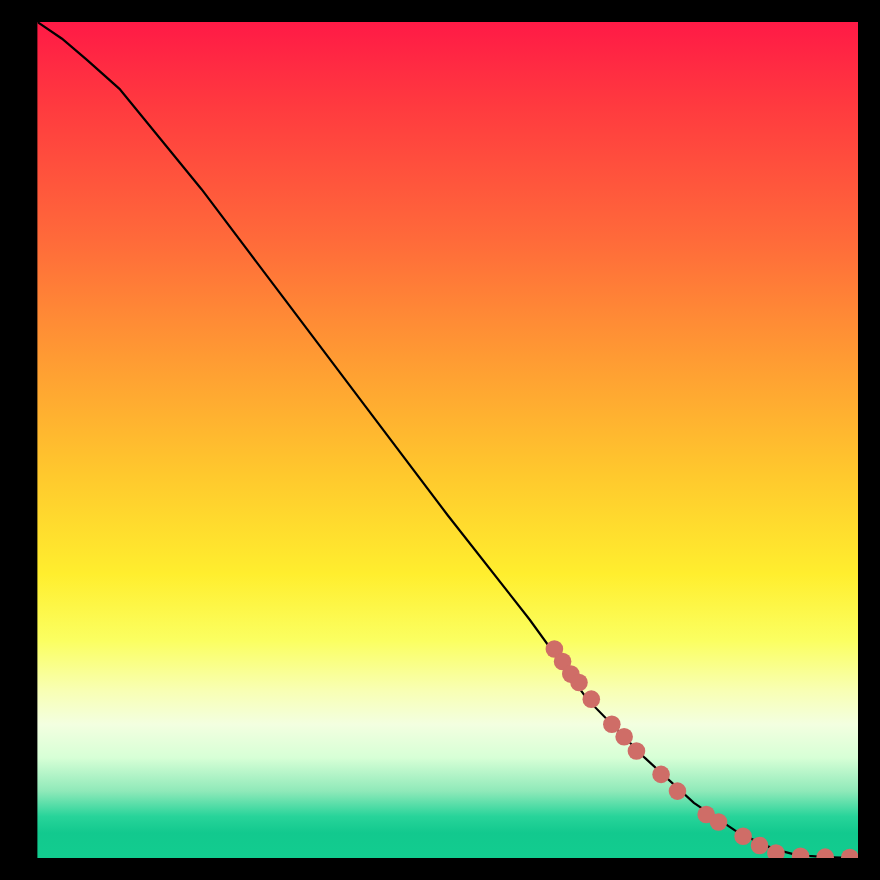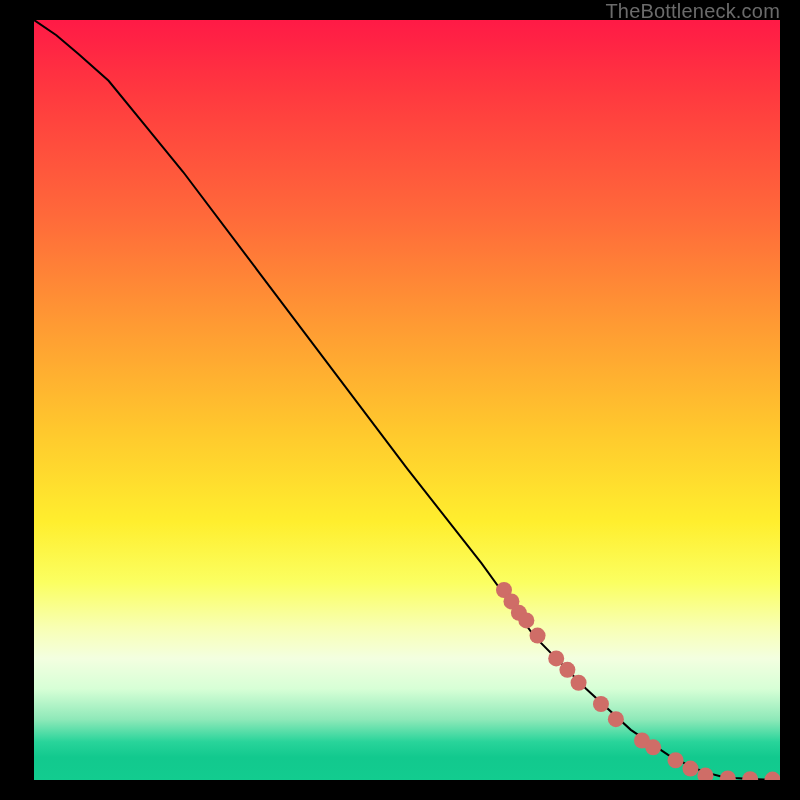--- a/index.html
+++ b/index.html
@@ -82,14 +82,13 @@
           <circle cx="619.18" cy="727.32" r="8" fill="#cf6d67"></circle>
           <circle cx="641.56" cy="740.24" r="8" fill="#cf6d67"></circle>
           <circle cx="656.48" cy="748.60" r="8" fill="#cf6d67"></circle>
           <circle cx="671.40" cy="755.44" r="8" fill="#cf6d67"></circle>
           <circle cx="693.78" cy="758.48" r="8" fill="#cf6d67"></circle>
           <circle cx="716.16" cy="759.24" r="8" fill="#cf6d67"></circle>
           <circle cx="738.54" cy="759.62" r="8" fill="#cf6d67"></circle>
         </g>
     </svg>
   </div>
-  <div class="watermark">TheBottleneck.com</div>
 </div>
 
 </body></html>

